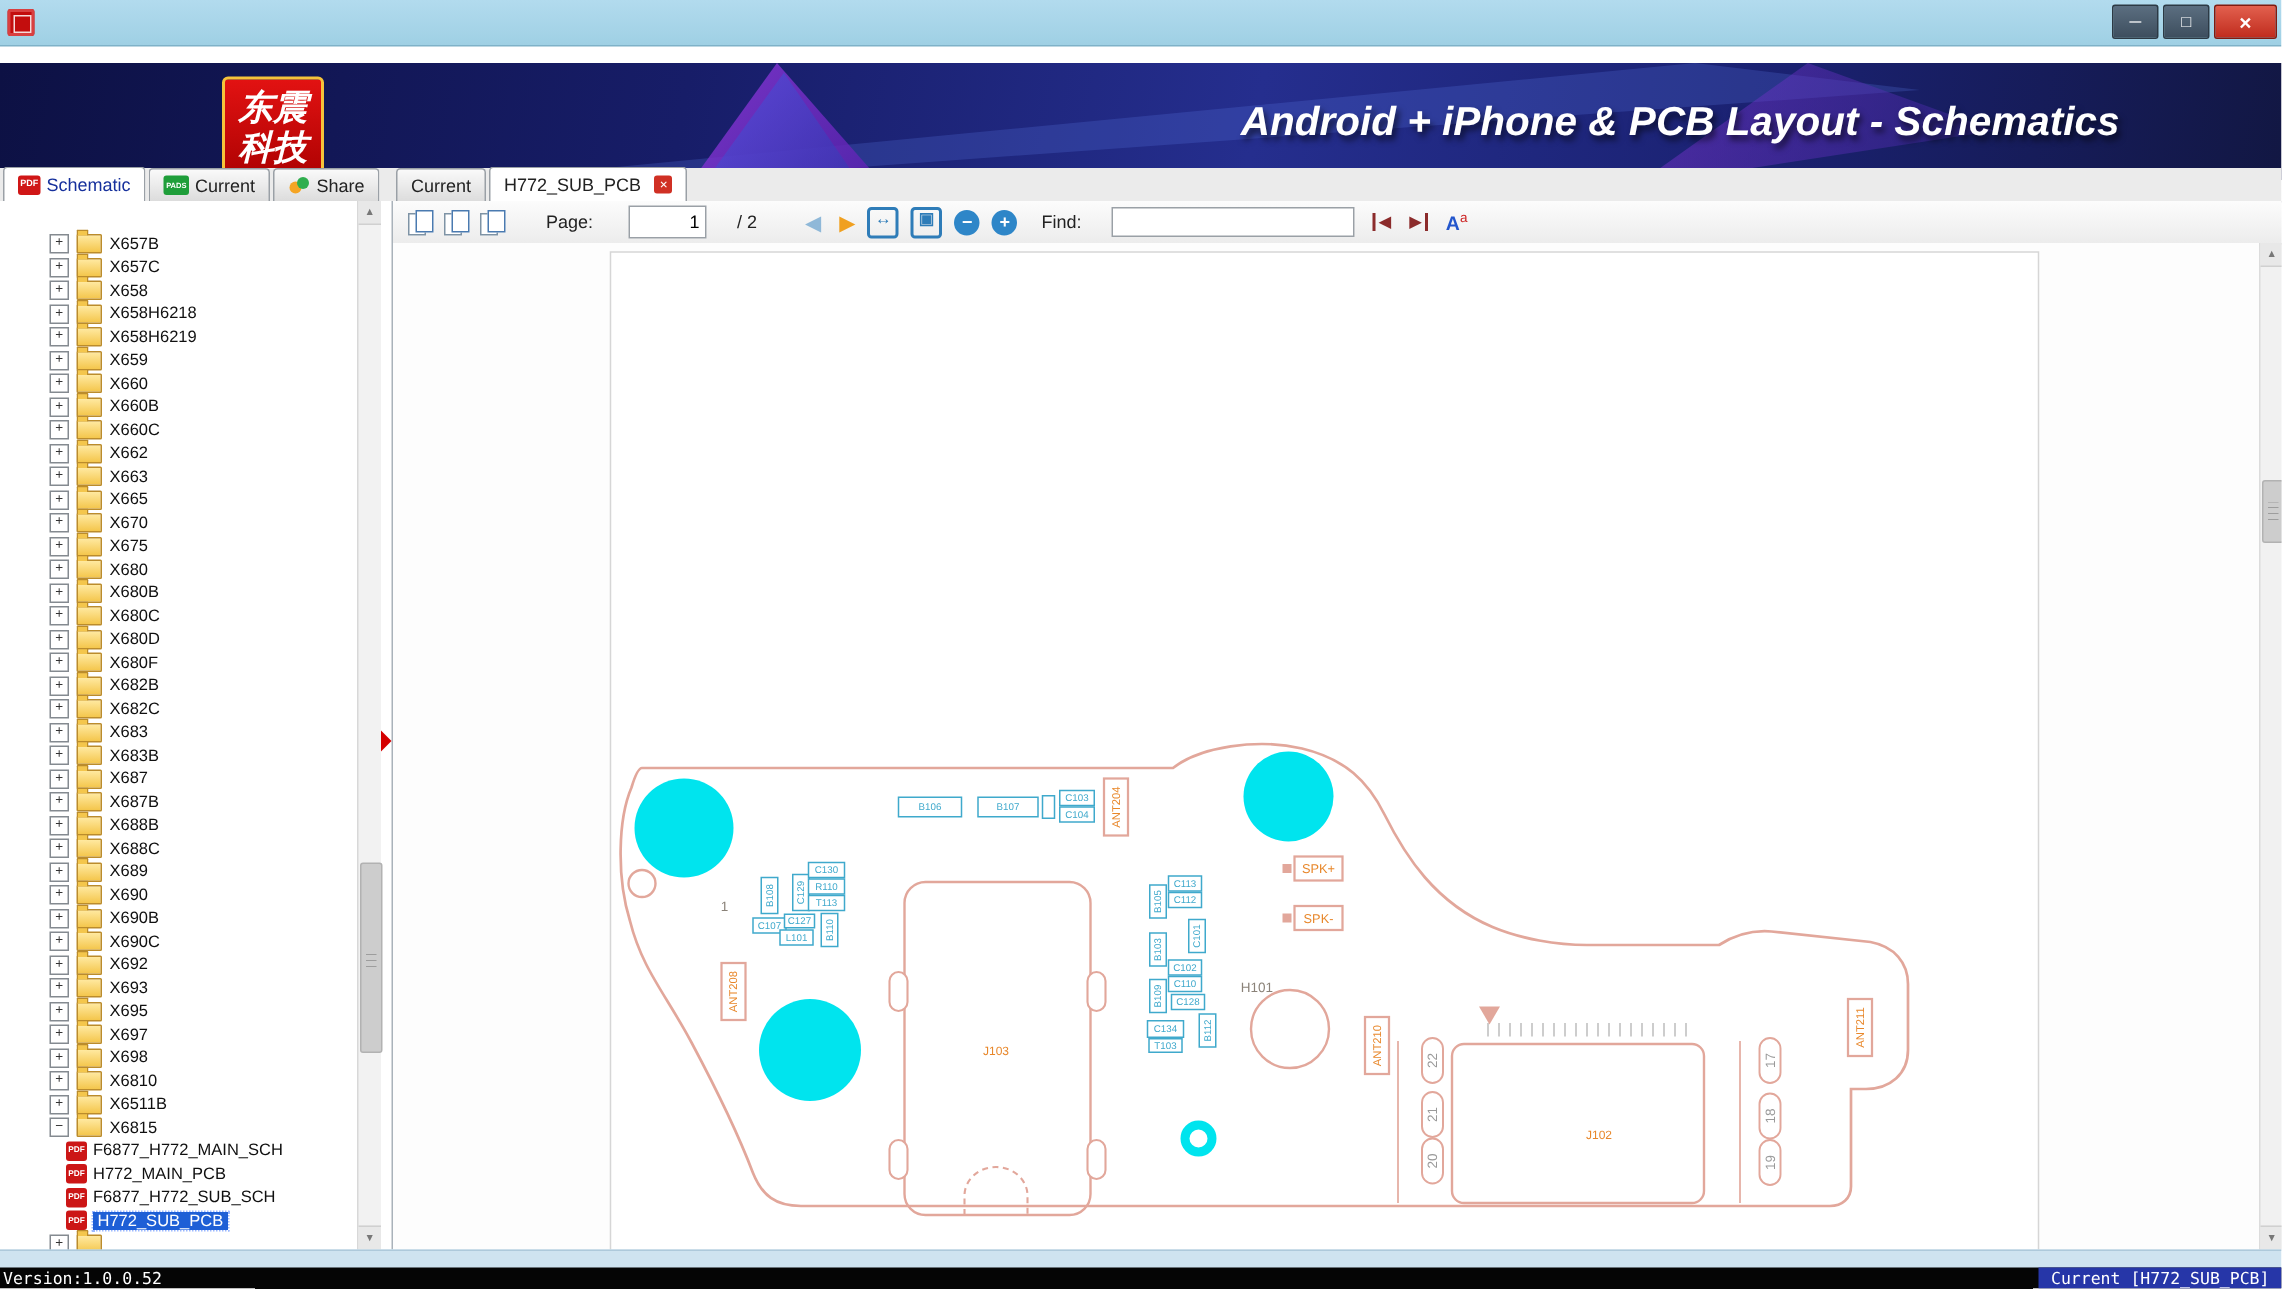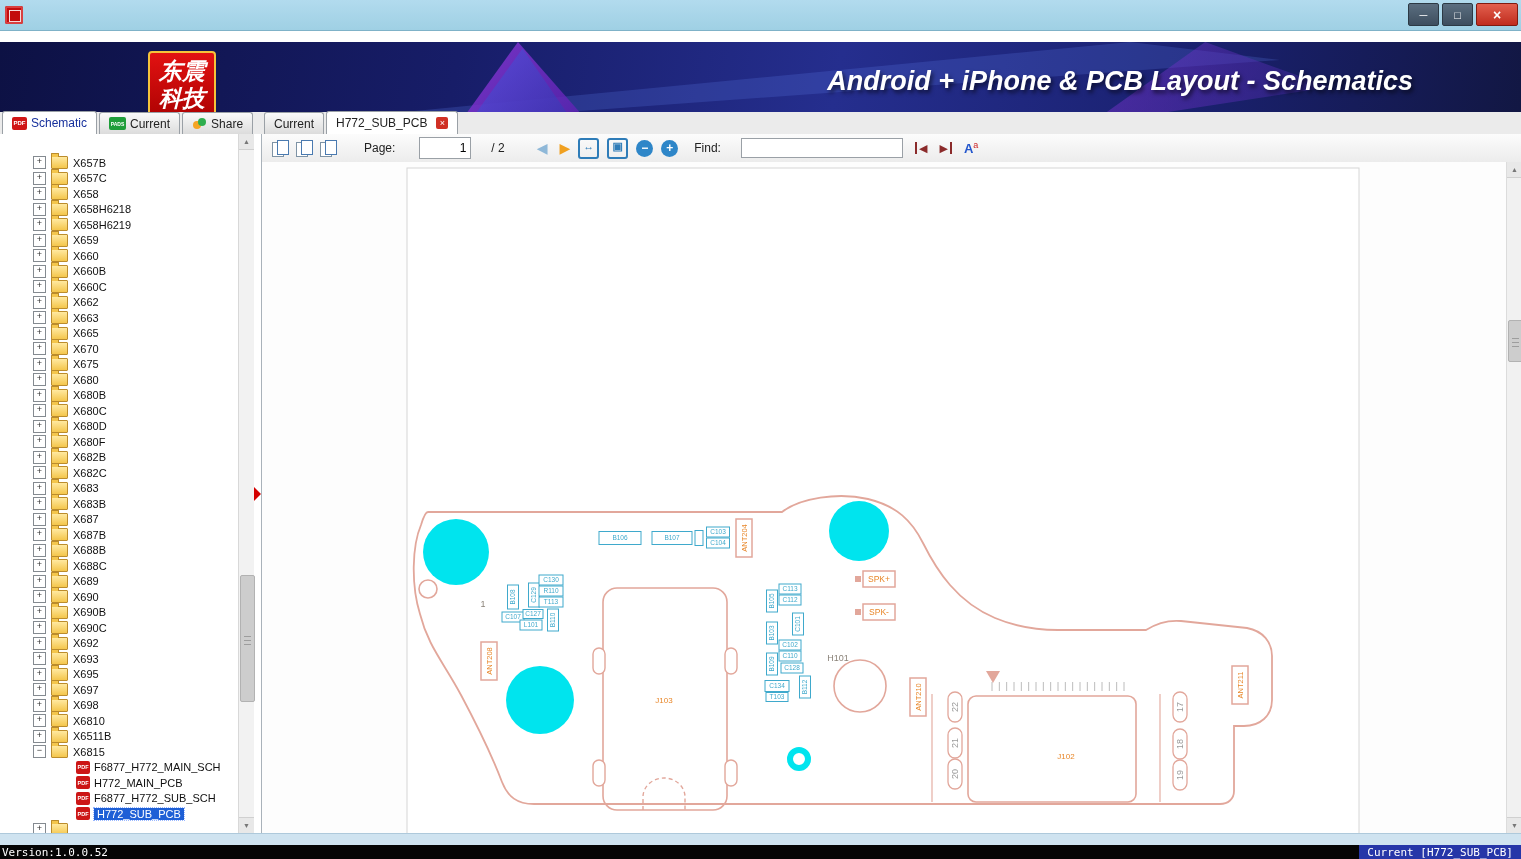--- a/index.html
+++ b/index.html
@@ -40,21 +40,21 @@
   .icon-share .sp2{position:absolute;right:1px;top:1px;width:8px;height:8px;border-radius:50%;background:#2fae4e;}
   .tab-close{width:12px;height:12px;background:#d03024;color:#fff;font-size:9px;line-height:12px;text-align:center;border-radius:2px;margin-left:5px;}
 
   
   .sidebar{position:absolute;left:0;top:134px;width:261px;height:699px;background:#fff;border-right:1px solid #a9b2ba;}
   .tree{position:absolute;left:0;top:0;width:238px;height:699px;overflow:hidden;padding-top:21px;}
   .tree-row{height:15.5px;display:flex;align-items:center;font-size:11px;color:#101010;white-space:nowrap;}
   .expander{width:11px;height:11px;border:1px solid #848a90;background:#fff;color:#333;font-size:9px;line-height:9px;text-align:center;margin-left:33px;margin-right:5px;flex:none;}
   .folder-icon{width:15px;height:11px;background:linear-gradient(#ffe9a0,#f4c64c);border:1px solid #bb8c2c;border-radius:1px;position:relative;margin-right:5px;flex:none;}
   .folder-icon::before{content:"";position:absolute;top:-4px;left:-1px;width:6px;height:3px;background:#f4c64c;border:1px solid #bb8c2c;border-bottom:none;border-radius:1px 1px 0 0;}
-  .doc-row{padding-left:76px;}
+  .doc-row{padding-left:44px;}
   .pdf-mini{width:14px;height:13px;background:#cc1616;border-radius:2px;color:#fff;font-size:5.5px;font-weight:bold;display:inline-flex;align-items:center;justify-content:center;margin-right:4px;flex:none;}
   .doc-row.selected .doc-label{background:#1e5fd6;color:#fff;outline:1px dotted #9ab8ff;padding:0 3px;}
   .side-scroll{position:absolute;left:238px;top:0;width:15px;height:699px;background:#f2f2f2;border-left:1px solid #d8d8d8;}
   .sb-arrow{position:absolute;left:0;width:15px;height:15px;font-size:7px;color:#777;text-align:center;line-height:15px;background:#e8e8e8;}
   .sb-arrow.up{top:0;border-bottom:1px solid #d0d0d0;}
   .sb-arrow.down{bottom:0;border-top:1px solid #d0d0d0;}
   .sb-thumb{position:absolute;left:1px;width:13px;background:#cdcdcd;border:1px solid #b2b2b2;border-radius:2px;
     background-image:repeating-linear-gradient(#cdcdcd 0 3px,#9d9d9d 3px 4px);background-size:7px 12px;background-repeat:no-repeat;background-position:center center;}
   .tree-thumb{top:441px;height:125px;}
   .splitter-arrow{position:absolute;left:254px;top:353px;width:0;height:0;border-top:7px solid transparent;border-bottom:7px solid transparent;border-left:7px solid #d40000;}

